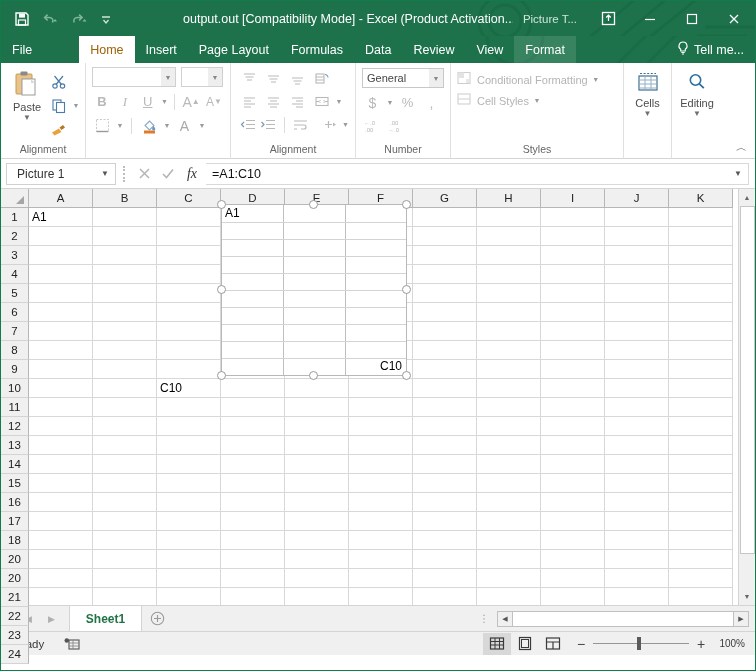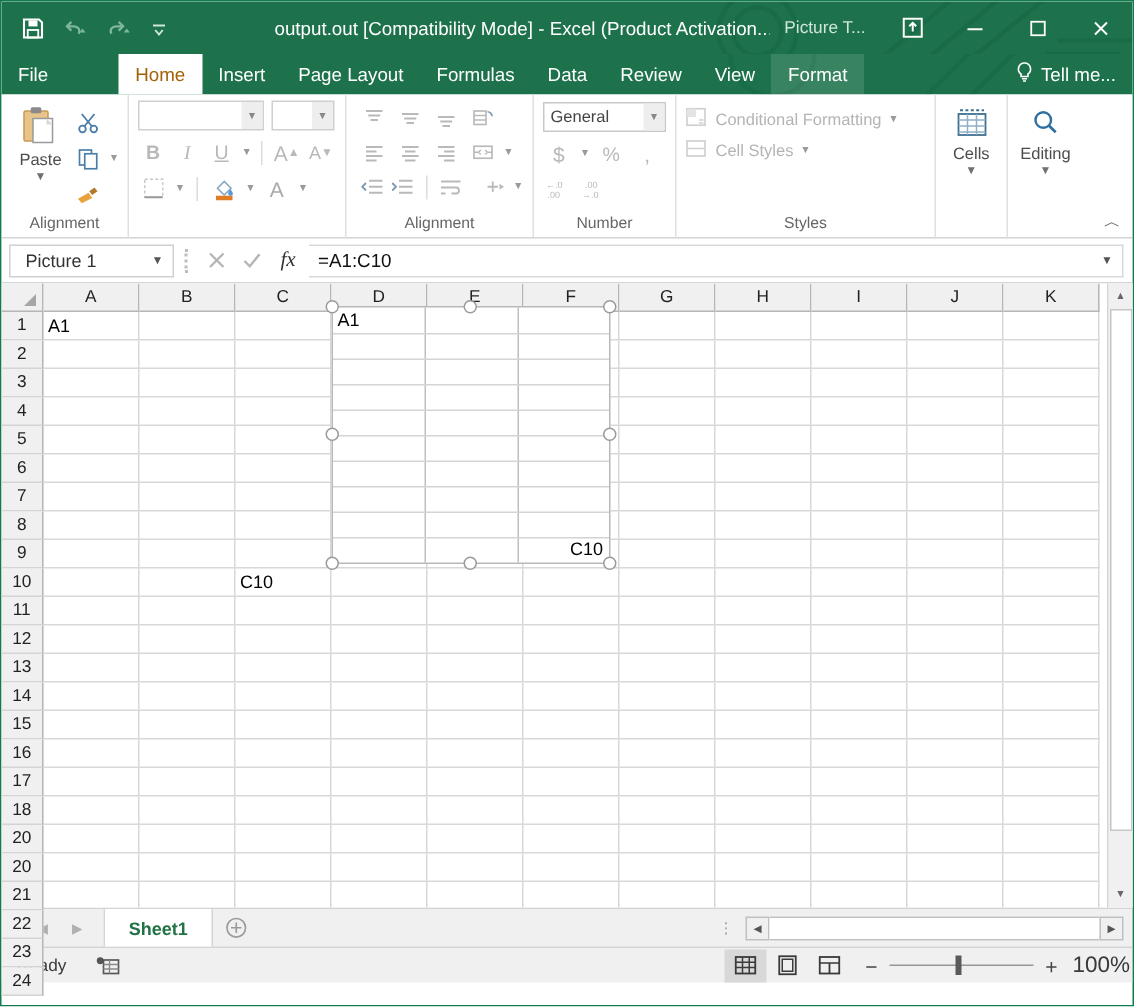--- a/index.html
+++ b/index.html
@@ -319,21 +319,21 @@
     color: #444;
   }
   .vbtn.active { background: #d8d8d8; }
   .zoomwrap { display: flex; align-items: center; gap: 6px; padding: 0 8px; }
   .zoom-minus, .zoom-plus { font-size: 14px; color: #444; width: 12px; text-align:center; }
   .zoom-track { width: 96px; height: 1px; background: #969696; position: relative; }
   .zoom-thumb {
     position: absolute; left: 44px; top: -6px;
     width: 4px; height: 13px; background: #5a5a5a;
   }
-  .zoom-pct { width: 40px; text-align: right; padding-right: 10px; font-size:15px;}
+  .zoom-pct { width: 40px; text-align: right; padding-right: 10px; font-size:10px;}
 </style>
 </head>
 <body>
 
 <div id="app">
 
   <div class="titlebar">
     <svg class="tb-deco" viewBox="0 0 320 35">
       <circle cx="70" cy="20" r="26" fill="none" stroke="#0f5d3a" stroke-width="3"></circle>
       <circle cx="70" cy="20" r="16" fill="none" stroke="#0f5d3a" stroke-width="3"></circle>

